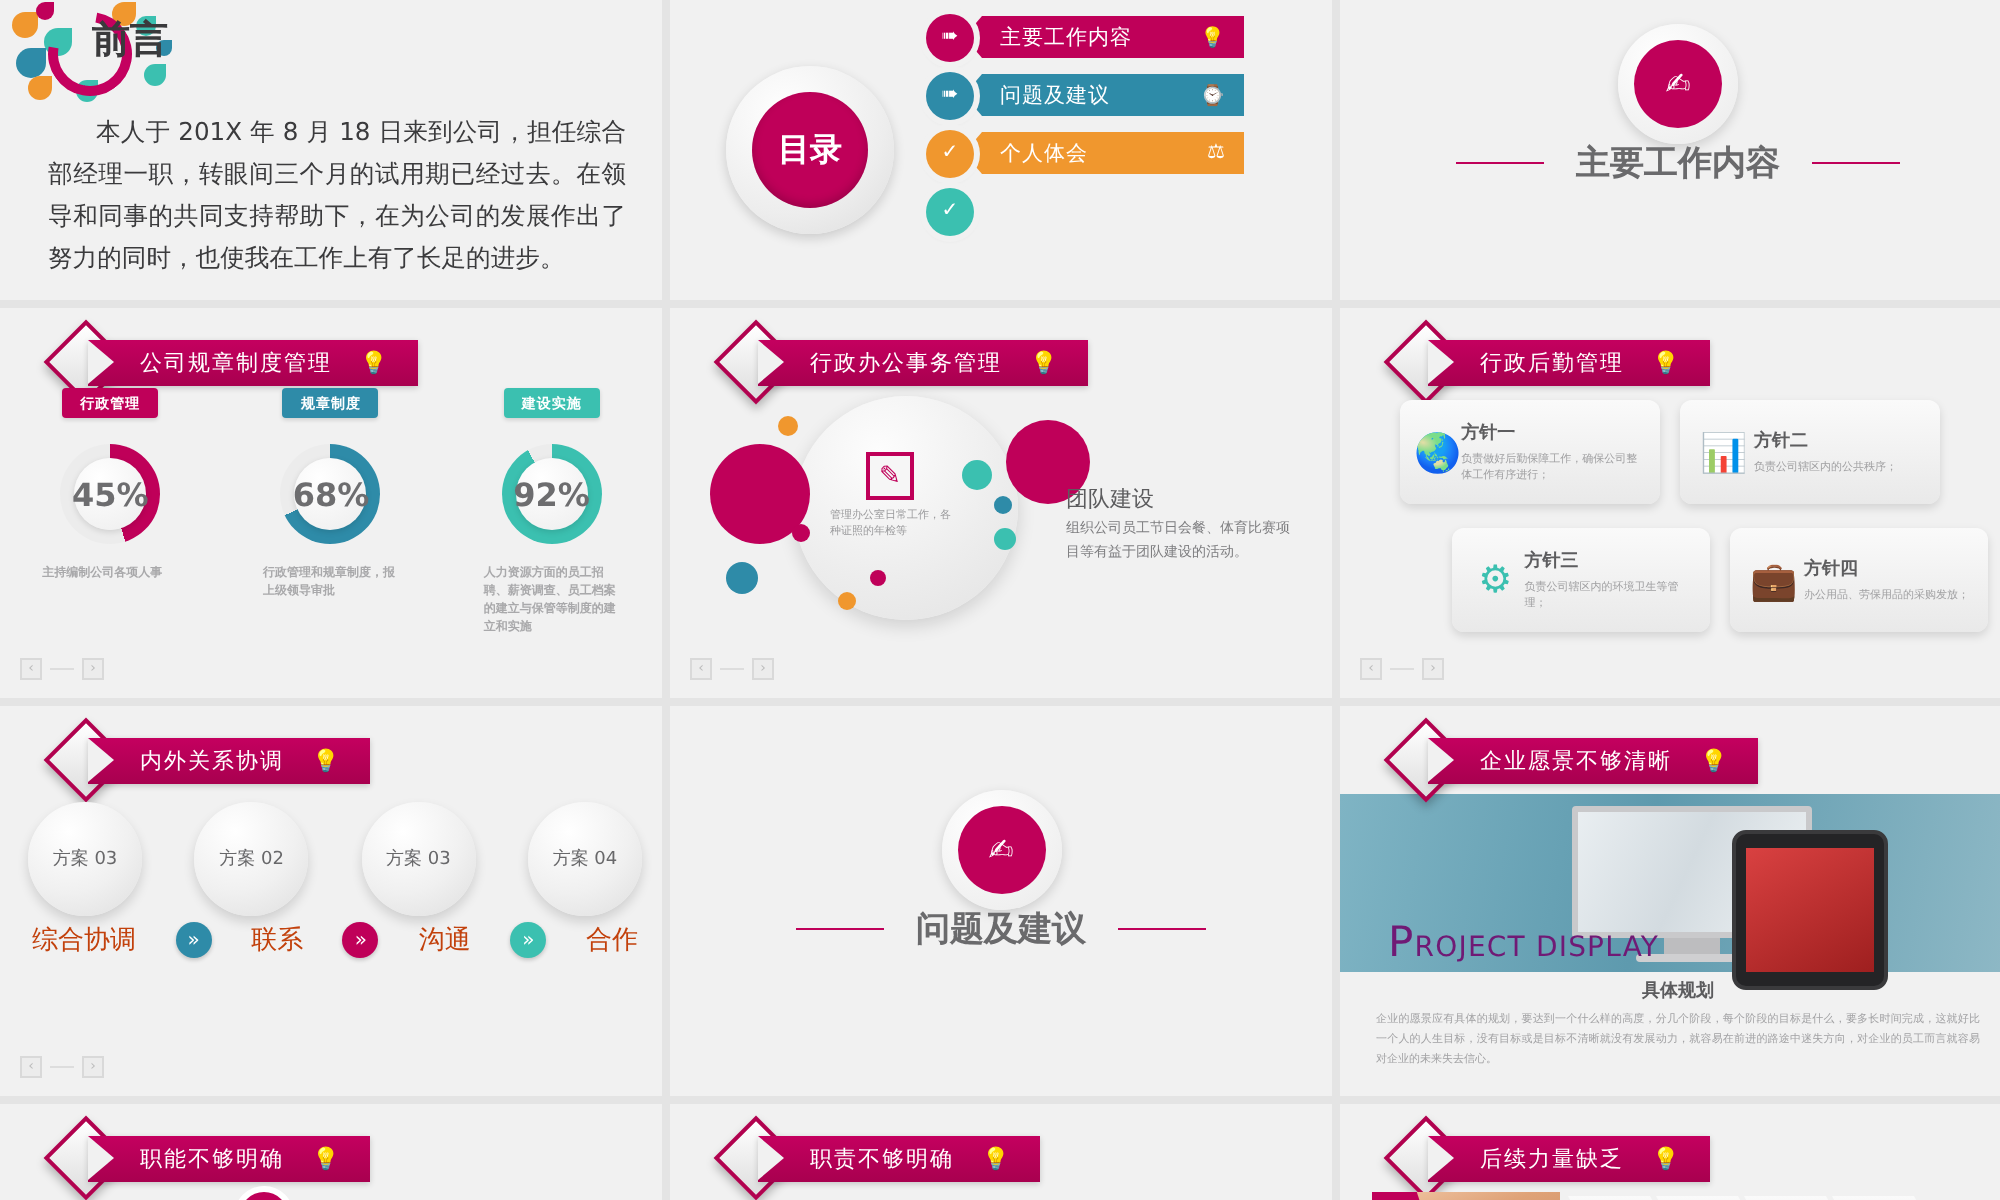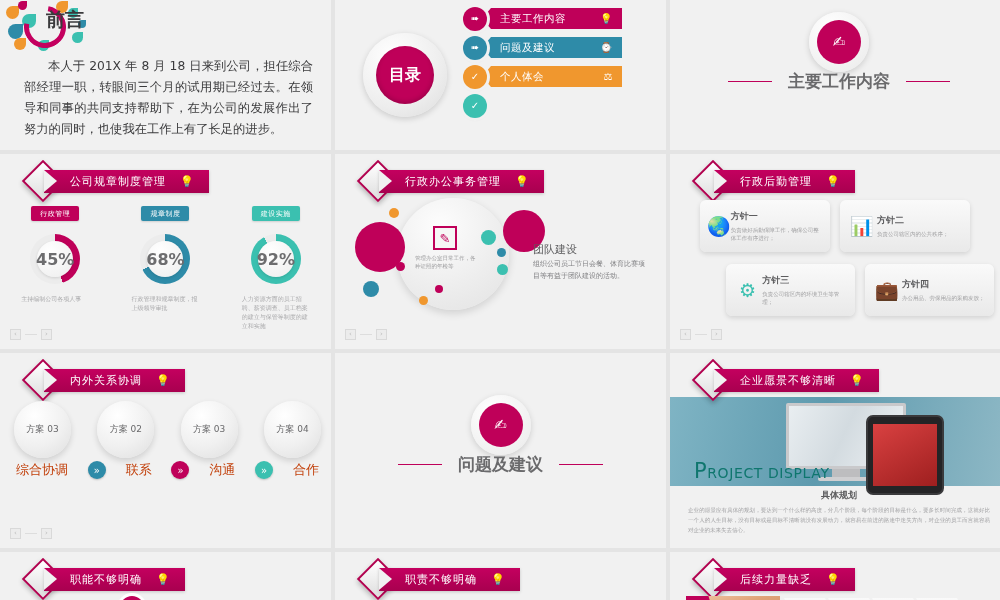--- a/index.html
+++ b/index.html
@@ -114,21 +114,21 @@
     display:flex;align-items:center;justify-content:center;
   }
   .cover-title{
     position:absolute; left:0;right:0; top:70px;
     display:flex;align-items:center;justify-content:center;gap:16px;
     font-size:17px;font-weight:bold;color:#6a6a6c;
   }
   .cover-title u{ display:block;width:44px;height:1.5px;background:#bf0059;text-decoration:none; }
 
   
-  .donuts{ position:absolute; left:0;right:0; top:52px; display:flex; }
+  .donuts{ position:absolute; left:0;right:0; top:40px; display:flex;font-weight:bold; }
   .donut-col{ flex:1; display:flex;flex-direction:column;align-items:center; }
   .tag{
     font-size:7px;color:#fff;padding:2.5px 9px;border-radius:2px;letter-spacing:.5px;
     box-shadow:0 1px 2px rgba(0,0,0,.14);
   }
   .donut{ width:50px;height:50px;border-radius:50%; margin-top:13px; position:relative;
     display:flex;align-items:center;justify-content:center; }
   .donut::after{
     content:""; position:absolute; left:7px;top:7px;width:36px;height:36px;border-radius:50%;
     background:radial-gradient(circle at 35% 28%,#fff 0%,#ededed 100%);
@@ -177,21 +177,21 @@
     font-size:9px;color:#68686a;
   }
   .flow-row{ position:absolute;left:16px;right:12px;top:108px;display:flex;align-items:center;justify-content:space-between; }
   .flow-row span{ font-size:13px;color:#c2410c; }
   .chev{ width:18px;height:18px;border-radius:50%;color:#fff;font-size:10px;
     display:flex;align-items:center;justify-content:center; box-shadow:0 1px 2px rgba(0,0,0,.2); }
 
   
   .pd-band{ position:absolute;left:0;right:0;top:44px;height:89px;
     background:linear-gradient(100deg,#7fb4c4 0%,#5e9aae 45%,#8fb9c6 100%); }
-  .pd-label{ position:absolute;left:24px;top:106px;color:#0f766e;font-size:14px;letter-spacing:.6px; }
+  .pd-label{ position:absolute;left:24px;top:106px;color:#701a75;font-size:14px;letter-spacing:.6px; }
   .pd-label b{ font-size:21px;font-weight:normal; }
   .monitor{ position:absolute;left:116px;top:50px;width:120px;height:76px; }
   .monitor .scr{ width:120px;height:66px;background:#2d2d2f;border:3px solid #c9c9cb;border-radius:2px;
      background-image:linear-gradient(115deg,#e9eef1 0%,#d3dbe0 48%,#eef2f4 100%); }
   .monitor .stand{ width:28px;height:8px;background:#bdbdbf;margin:0 auto; }
   .monitor .base{ width:56px;height:4px;background:#cfcfd1;margin:0 auto;border-radius:2px; }
   .tablet{ position:absolute;left:196px;top:62px;width:78px;height:80px;background:#242426;
      border-radius:7px;border:2px solid #3a3a3c;padding:7px 5px; }
   .tablet .scr{ width:100%;height:100%;background:linear-gradient(150deg,#d94141 0%,#9e1f1f 100%); }
   .pd-sub{ position:absolute;left:0;right:0;top:136px;text-align:center;font-size:9px;color:#5c5c5e;font-weight:bold; }

